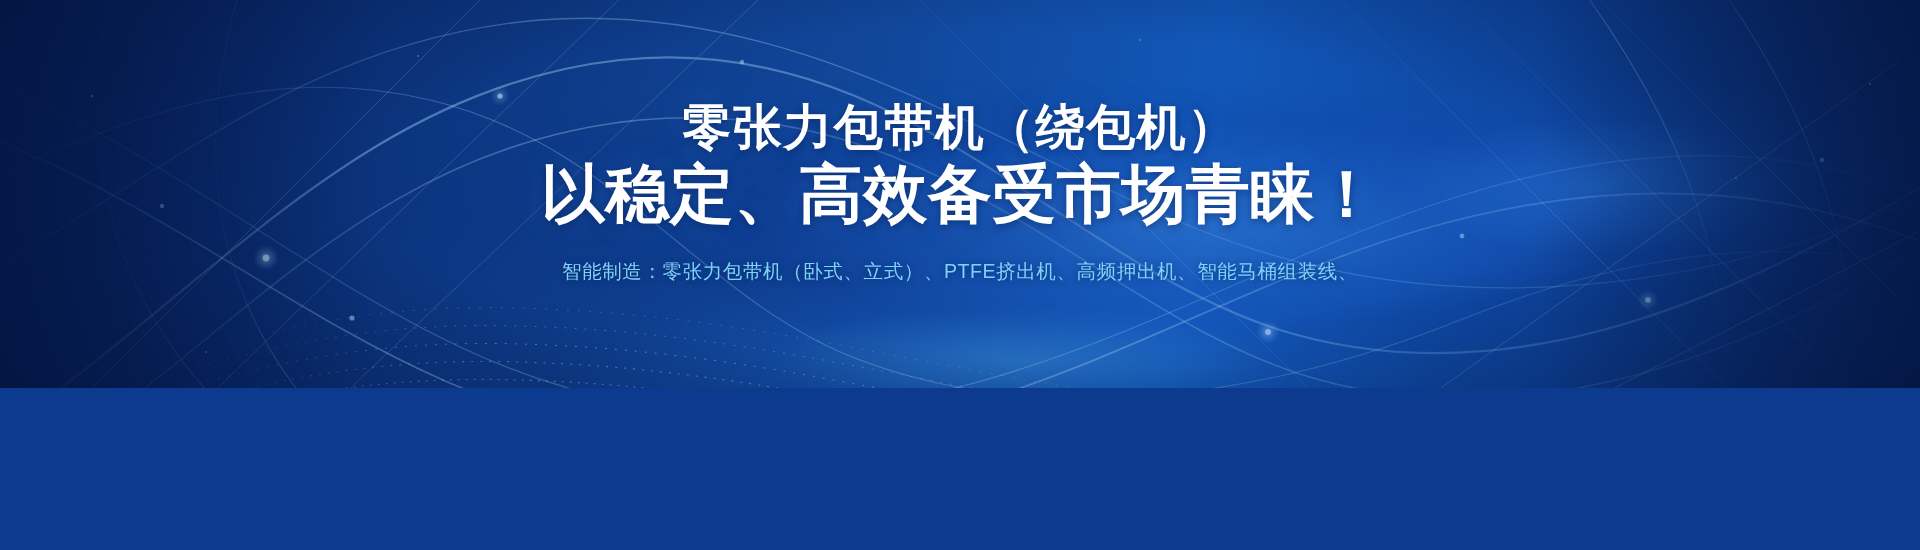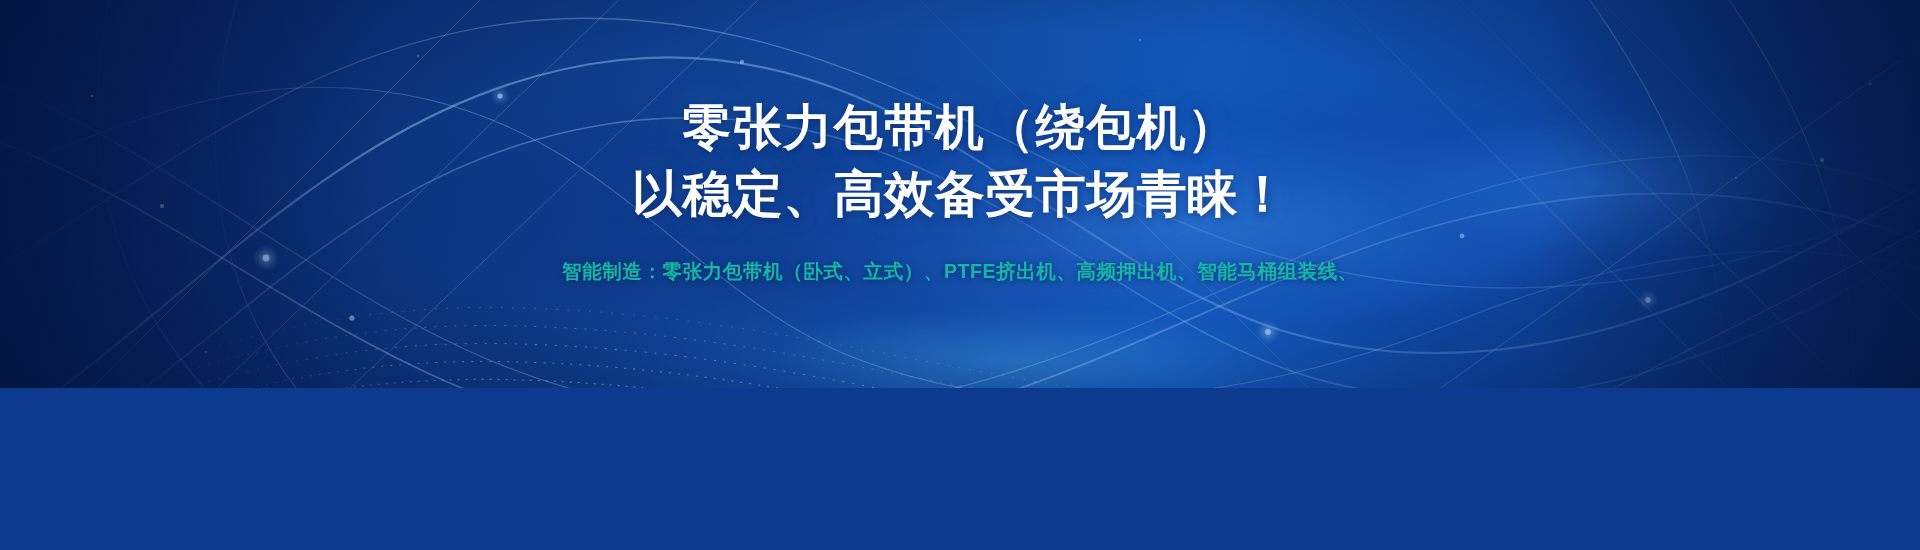--- a/index.html
+++ b/index.html
@@ -54,32 +54,32 @@
     color:#ffffff;
     font-weight:bold;
     font-size:49px;
     line-height:60px;
     letter-spacing:1.5px;
     text-align:center;
     text-shadow:0 2px 10px rgba(2,22,70,0.55),0 0 28px rgba(60,150,255,0.30);
     white-space:nowrap;
   }
   .headline.l2{
-    font-size:50px;
+    font-size:64px;
     letter-spacing:0.5px;
     margin-top:7px;
   }
   .subcopy{
     margin-top:26px;
-    color:#14b8a6;
+    color:#7dd3fc;
     font-size:19.5px;
     line-height:42px;
     letter-spacing:0.6px;
     text-align:center;
-    font-weight:bold;
+    font-weight:normal;
     text-shadow:0 1px 6px rgba(2,22,70,0.55);
     white-space:nowrap;
   }
   .subcopy .sub-line{display:block;}
 </style>
 </head>
 <body>
 
 <div id="banner">
 

